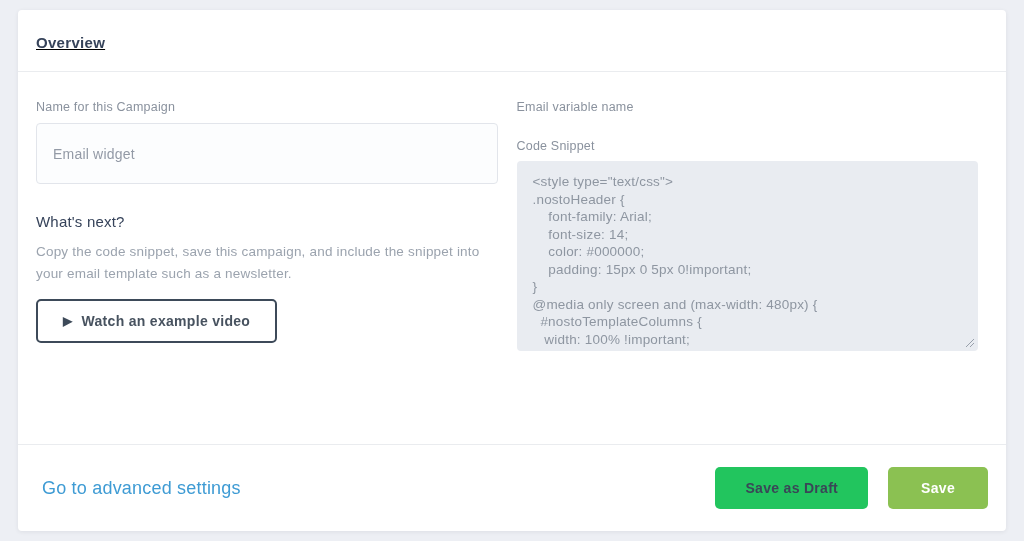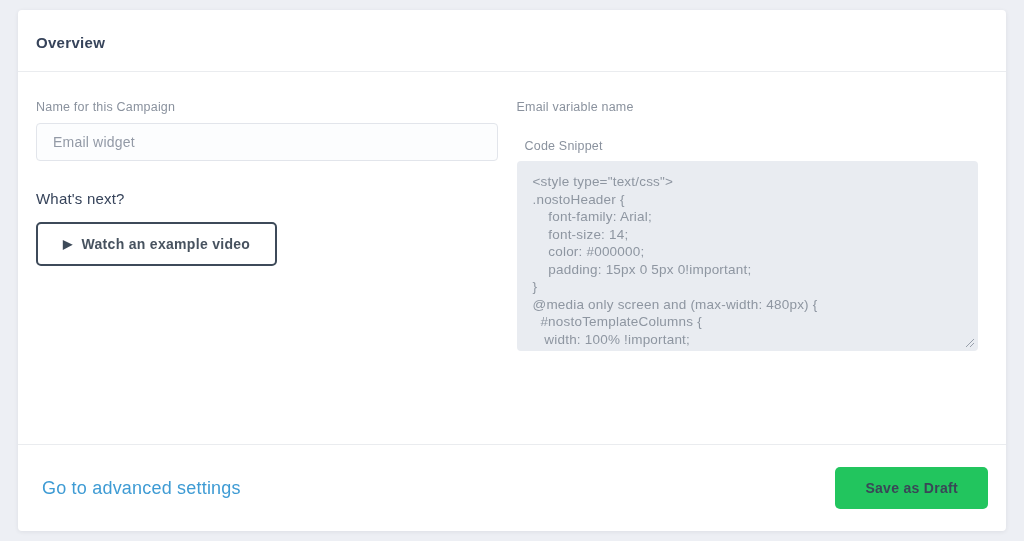--- a/index.html
+++ b/index.html
@@ -16,20 +16,21 @@
     width: 988px; height: 521px;
     background: #ffffff;
     border-radius: 4px;
     box-shadow: 0 1px 4px rgba(33,43,54,0.08);
     display: flex;
     flex-direction: column;
   }
   .card-header {
     padding: 24px 18px 20px 18px;
     border-bottom: 1px solid #eaecef;
+    text-decoration: underline;
   }
   .card-header h1 {
     font-size: 15px;
     font-weight: 700;
     color: #36435a;
     letter-spacing: 0.3px;
   }
   .card-body {
     flex: 1;
     display: flex;
@@ -40,21 +41,21 @@
 
   .field-label {
     font-size: 12.5px;
     color: #8a929e;
     letter-spacing: 0.2px;
     margin-bottom: 9px;
     display: block;
   }
   .text-input {
     width: 100%;
-    height: 38px;
+    height: 61px;
     border: 1px solid #e2e5eb;
     border-radius: 4px;
     background: #fcfdfe;
     padding: 0 16px;
     font-family: "Liberation Sans", sans-serif;
     font-size: 14px;
     color: #939aa6;
     letter-spacing: 0.2px;
     outline: none;
   }
@@ -84,21 +85,21 @@
     font-family: "Liberation Sans", sans-serif;
     font-size: 14px;
     font-weight: 700;
     color: #47525f;
     letter-spacing: 0.3px;
     cursor: pointer;
   }
   .watch-btn { margin-top: 15px; }
   .play-glyph { font-size: 12px; color: #3d4a59; }
 
-  .code-label { margin-top: 25px; margin-bottom: 8px; margin-left: 8px; }
+  .code-label { margin-top: 25px; margin-bottom: 8px; }
   .code-box {
     position: relative;
     height: 190px;
     background: #e9ecf1;
     border-radius: 4px;
     padding: 12px 16px;
     overflow: hidden;
   }
   .code-box pre {
     font-family: "Liberation Sans", sans-serif;
@@ -165,20 +166,21 @@
     <h1>Overview</h1>
   </div>
 
   <div class="card-body">
 
     <div class="col">
       <label class="field-label">Name for this Campaign</label>
       <input class="text-input" type="text" value="Email widget" style="">
 
       <h2 class="whats-next-title">What's next?</h2>
+      <p class="whats-next-desc">Copy the code snippet, save this campaign, and include the snippet into your email template such as a newsletter.</p>
 
       <button class="outline-btn watch-btn">
         <span class="play-glyph">▶</span>
         <span>Watch an example video</span>
       </button>
     </div>
 
     <div class="col">
       <label class="field-label" style="margin-bottom:0;">Email variable name</label>
       <label class="field-label code-label">Code Snippet</label>
@@ -202,16 +204,17 @@
       </div>
 
     </div>
 
   </div>
 
   <div class="card-footer">
     <a class="advanced-link">Go to advanced settings</a>
     <div class="footer-actions">
       <button class="draft-btn">Save as Draft</button>
+      <button class="save-btn">Save</button>
     </div>
   </div>
 
 </div>
 
 </body></html>

